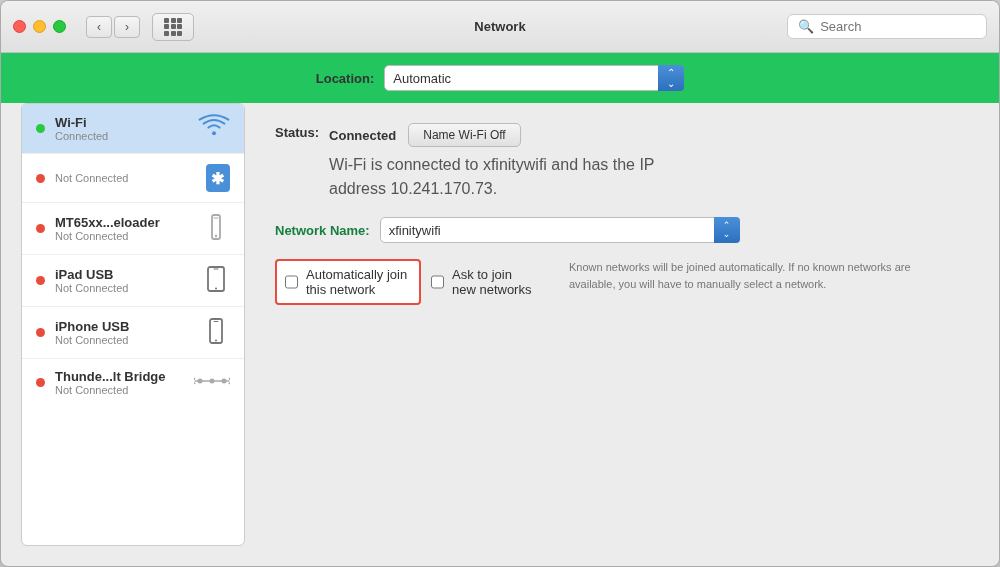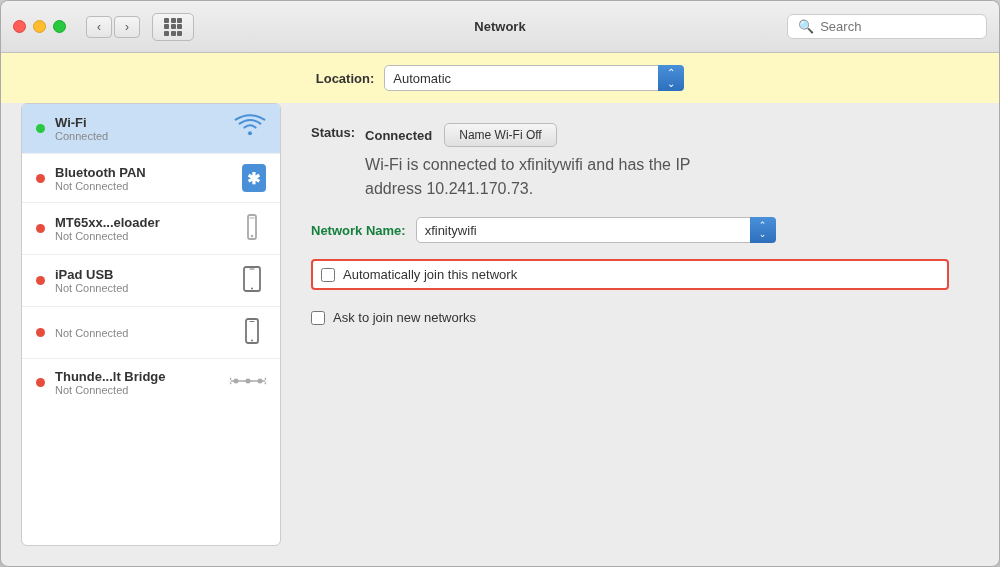--- a/index.html
+++ b/index.html
@@ -134,21 +134,21 @@
       background: transparent;
       width: 100%;
     }
 
     
     .location-bar {
       display: flex;
       align-items: center;
       justify-content: center;
       padding: 12px 20px;
-      background: #fef9c3;
+      background: #22c55e;
       gap: 10px;
     }
 
     .location-label {
       font-size: 13px;
       font-weight: 600;
       color: #333;
     }
 
     .location-select-wrapper {
@@ -188,21 +188,21 @@
     
     .main-content {
       display: flex;
       flex: 1;
       padding: 0 20px 20px 20px;
       gap: 0;
     }
 
     
     .sidebar {
-      width: 260px;
+      width: 224px;
       background: white;
       border: 1px solid #ccc;
       border-radius: 6px;
       overflow: hidden;
       flex-shrink: 0;
     }
 
     .sidebar-item {
       display: flex;
       align-items: center;
@@ -359,22 +359,21 @@
       align-items: center;
       justify-content: center;
       color: white;
       font-size: 10px;
       pointer-events: none;
     }
 
     
     .checkbox-area {
       display: flex;
-      flex-direction: column;
-      gap: 20px;
+      gap: 10px;
       margin-left: 0;
     }
 
     .checkbox-row {
       display: flex;
       align-items: center;
       gap: 8px;
     }
 
     .checkbox-row.highlighted {
@@ -495,21 +494,20 @@
             <path d="M13 17 Q20 11 27 17" stroke="#4a90d9" stroke-width="2.5" stroke-linecap="round" fill="none"></path>
             <path d="M7 12 Q20 3 33 12" stroke="#4a90d9" stroke-width="2.5" stroke-linecap="round" fill="none"></path>
             <path d="M2 7 Q20 -4 38 7" stroke="#4a90d9" stroke-width="2.5" stroke-linecap="round" fill="none"></path>
           </svg>
         </div>
       </div>
 
       <div class="sidebar-item">
         <div class="item-dot dot-red"></div>
         <div class="item-text">
-          <div class="item-name">Bluetooth PAN</div>
           <div class="item-status">Not Connected</div>
         </div>
         <div class="bt-icon">✱</div>
       </div>
 
       <div class="sidebar-item">
         <div class="item-dot dot-red"></div>
         <div class="item-text">
           <div class="item-name">MT65xx...eloader</div>
           <div class="item-status">Not Connected</div>
@@ -534,20 +532,21 @@
             <rect x="6" y="2" width="16" height="24" rx="2" ry="2" fill="none" stroke="#777" stroke-width="1.8"></rect>
             <circle cx="14" cy="23.5" r="1" fill="#777"></circle>
             <line x1="12" y1="4" x2="16" y2="4" stroke="#777" stroke-width="1" stroke-linecap="round"></line>
           </svg>
         </div>
       </div>
 
       <div class="sidebar-item">
         <div class="item-dot dot-red"></div>
         <div class="item-text">
+          <div class="item-name">iPhone USB</div>
           <div class="item-status">Not Connected</div>
         </div>
         <div class="item-icon-gray">
           <svg width="28" height="28" viewBox="0 0 28 28">
             <rect x="8" y="2" width="12" height="24" rx="2" ry="2" fill="none" stroke="#777" stroke-width="1.8"></rect>
             <circle cx="14" cy="23.5" r="1" fill="#777"></circle>
             <line x1="12" y1="4.5" x2="16" y2="4.5" stroke="#777" stroke-width="1" stroke-linecap="round"></line>
           </svg>
         </div>
       </div>
@@ -605,19 +604,20 @@
         <div class="checkbox-row highlighted">
           <input type="checkbox" id="auto-join" style="">
           <label for="auto-join" class="checkbox-label">Automatically join this network</label>
         </div>
 
         <div class="checkbox-row">
           <input type="checkbox" id="ask-join" style="">
           <label for="ask-join" class="checkbox-label">Ask to join new networks</label>
         </div>
 
+        <div class="hint-text">Known networks will be joined automatically. If no known networks are available, you will have to manually select a network.</div>
 
       </div>
 
     </div>
 
   </div>
 </div>
 
 </body></html>

